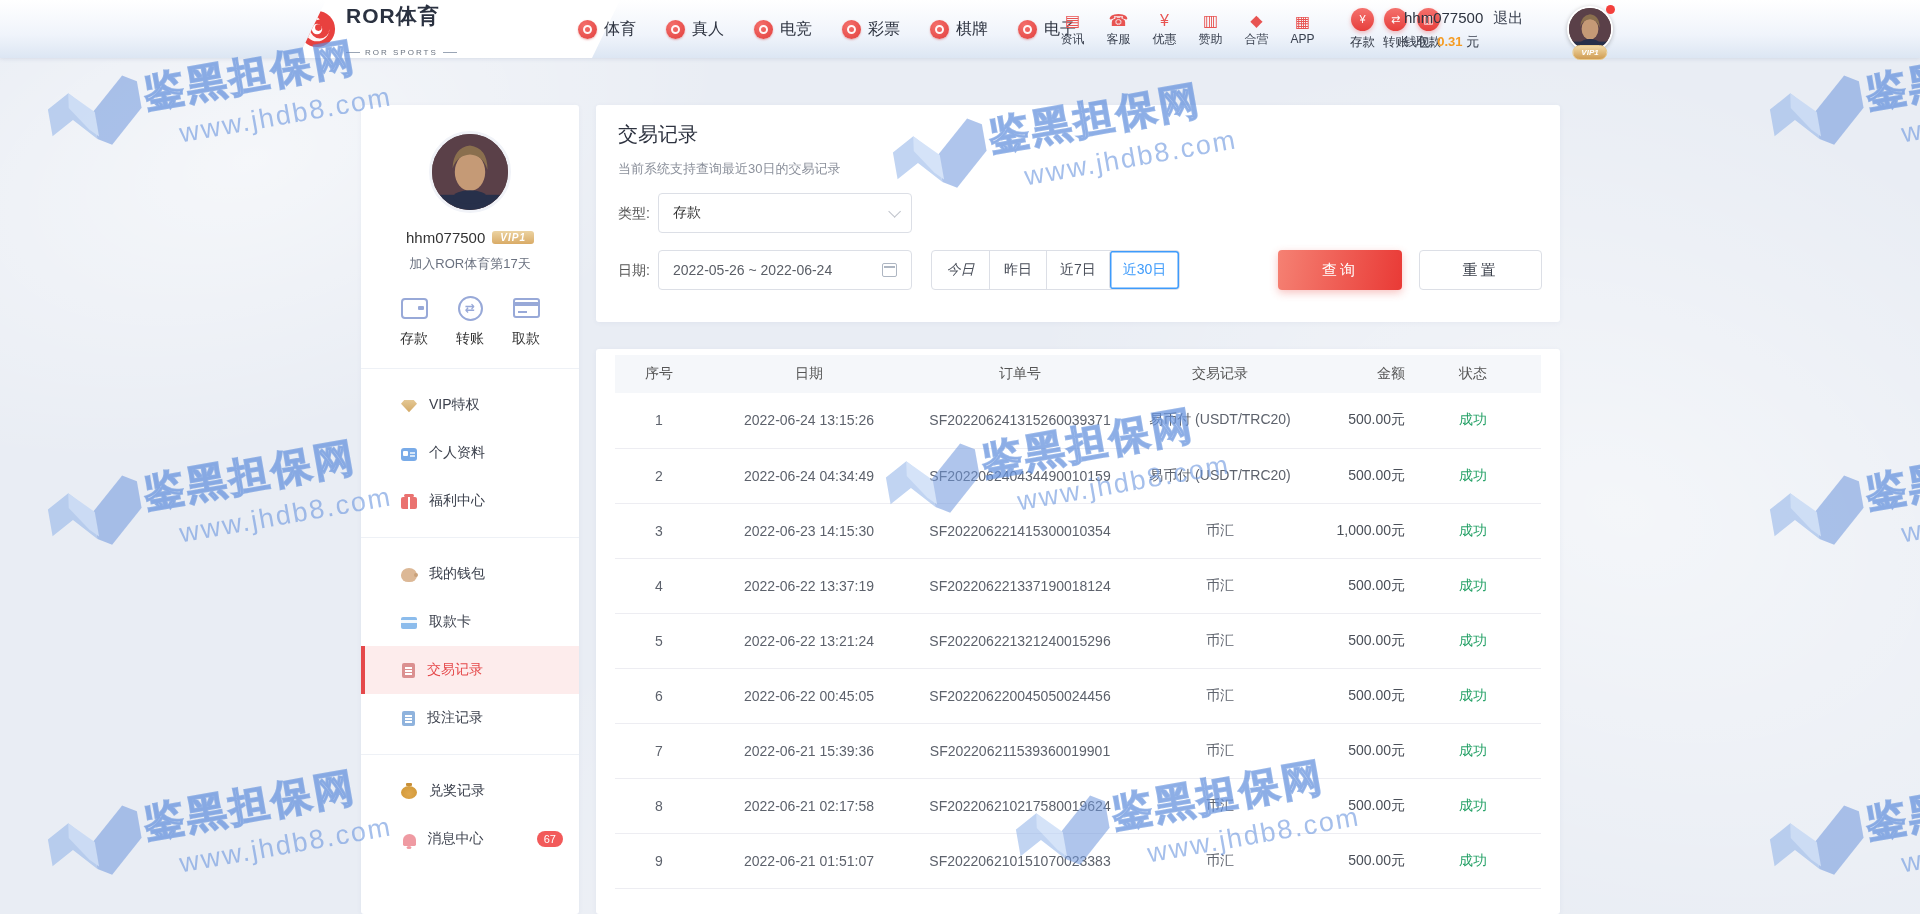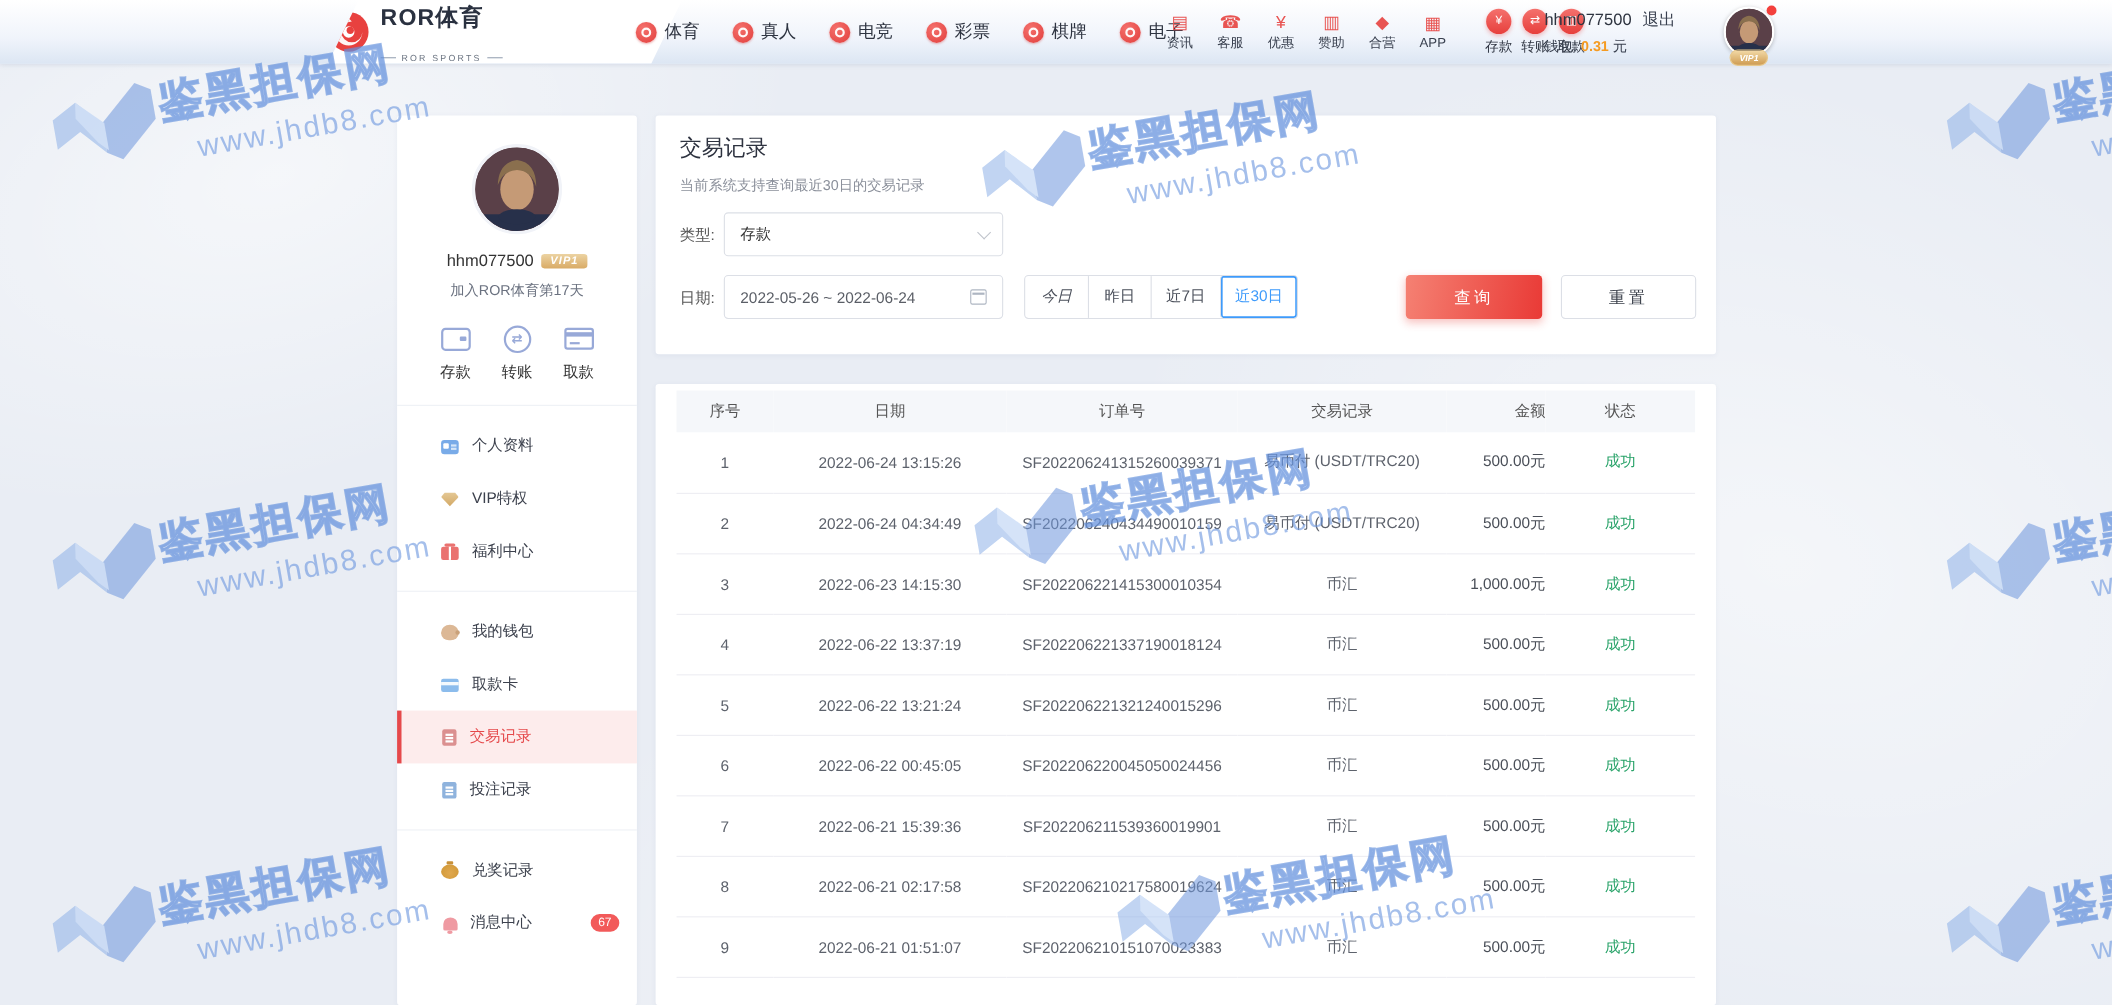--- a/index.html
+++ b/index.html
@@ -295,26 +295,26 @@
               <span class="sa-card"></span>
             </span>
             <span class="sa-label">取款</span>
           </div>
         </div>
     </div>
     <div class="divider"></div>
     <div id="side-menu">
         <div class="menu-group">
           <div class="menu-item">
+            <span class="mi icon-vip"></span>
+            <span class="menu-label">VIP特权</span>
+          </div>
+          <div class="menu-item">
             <span class="mi icon-idcard"></span>
             <span class="menu-label">个人资料</span>
-          </div>
-          <div class="menu-item">
-            <span class="mi icon-vip"></span>
-            <span class="menu-label">VIP特权</span>
           </div>
           <div class="menu-item">
             <span class="mi icon-gift"></span>
             <span class="menu-label">福利中心</span>
           </div>
         </div>
         <div class="divider"></div>
         <div class="menu-group">
           <div class="menu-item">
             <span class="mi icon-piggy"></span>

